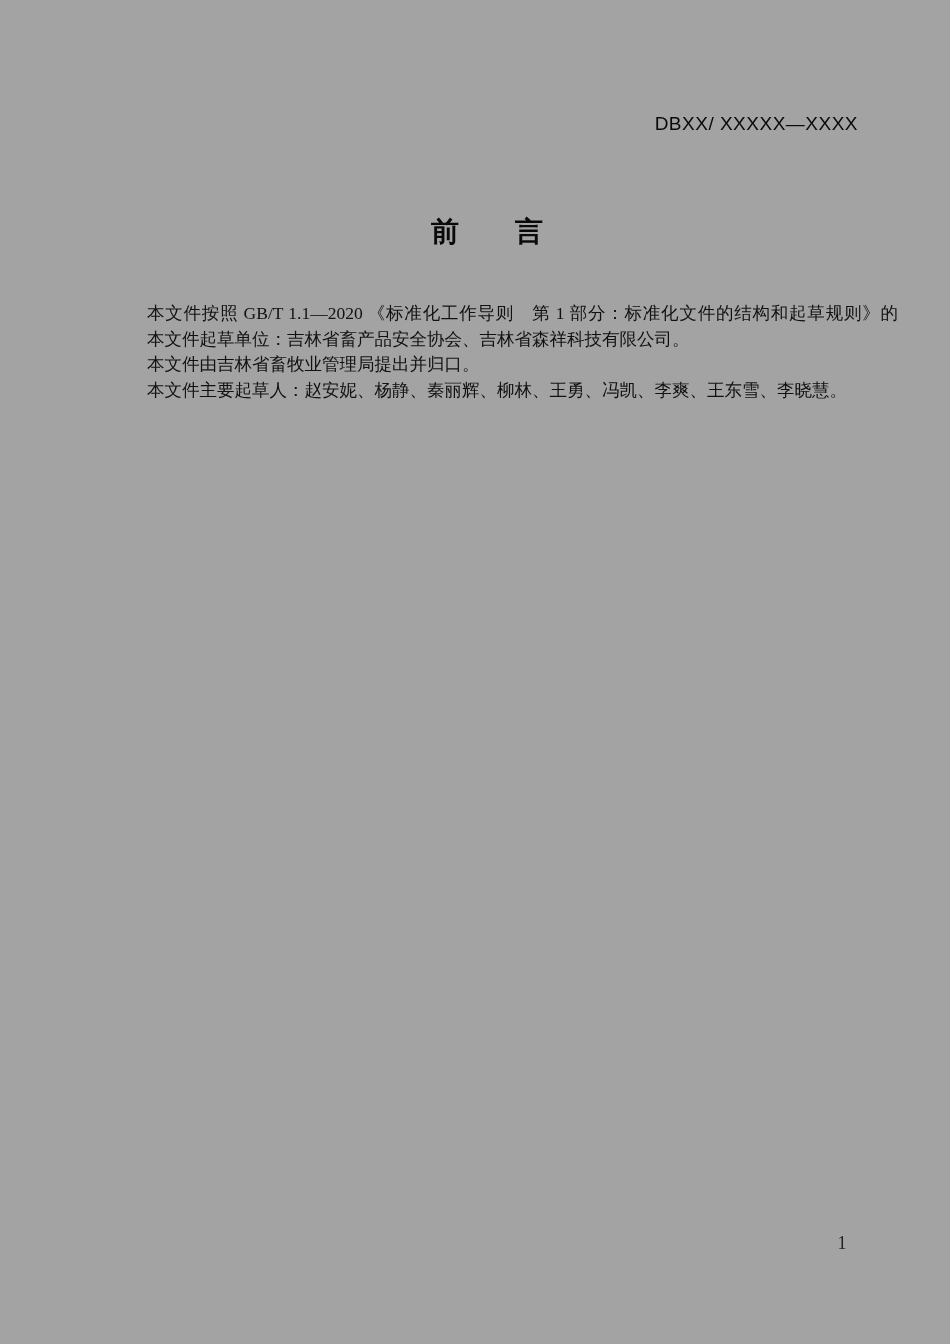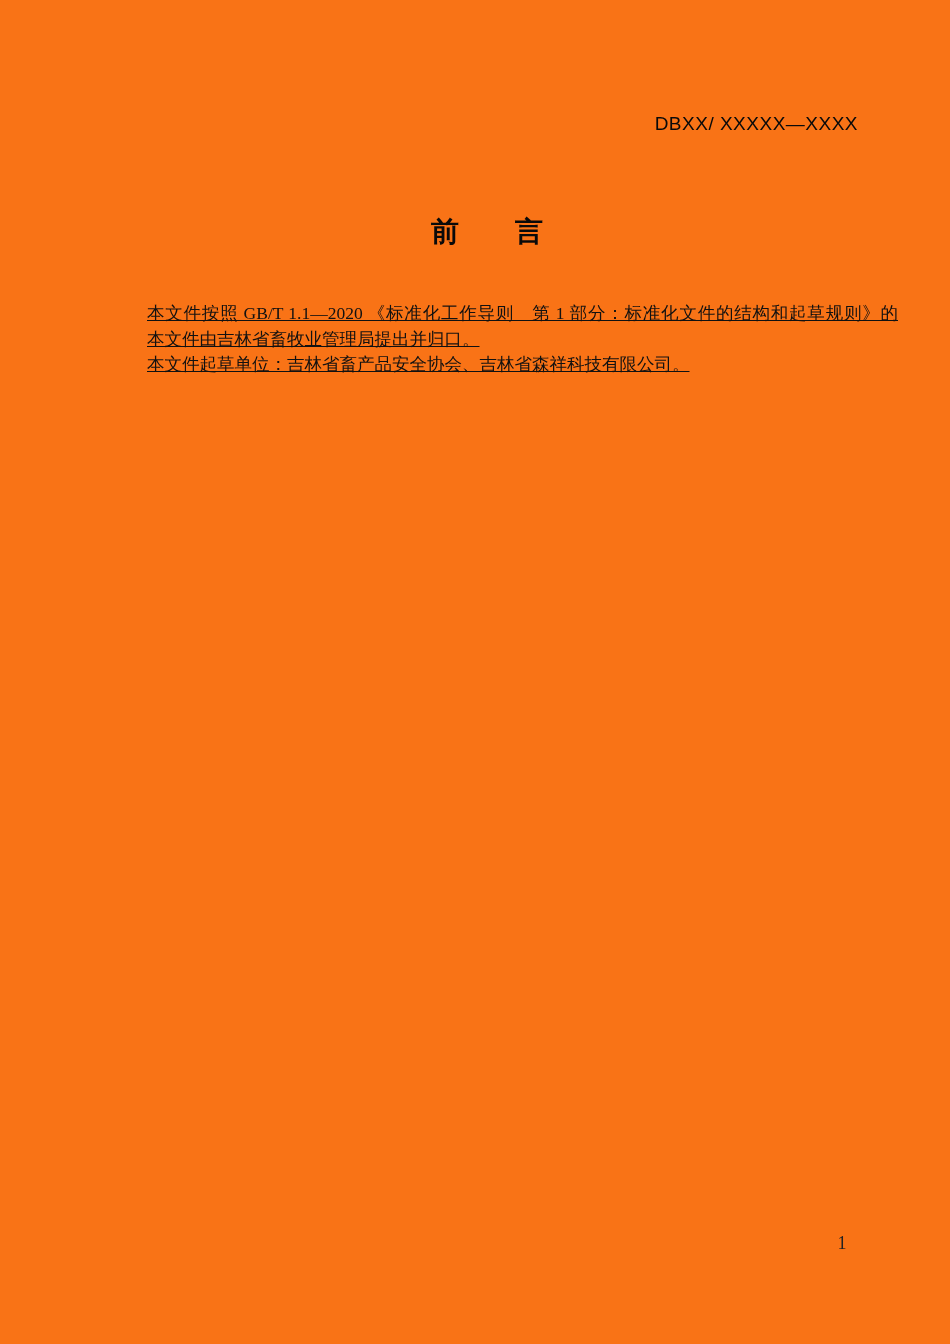--- a/index.html
+++ b/index.html
@@ -11,21 +11,21 @@
     width: 950px;
     height: 1344px;
     position: relative;
     color: #111111;
     font-family: "Liberation Serif", "DejaVu Serif", serif;
     overflow: hidden;
   }
   .page {
     position: absolute;
     inset: 0;
-    background: #f97316;
+    background: #a3a3a3;
   }
   .header-code {
     position: absolute;
     top: 113px;
     right: 92px;
     font-family: "Liberation Sans", "DejaVu Sans", sans-serif;
     font-size: 19px;
     font-weight: 500;
     letter-spacing: 0.5px;
     color: #0a0a0a;
@@ -51,21 +51,20 @@
     width: 786px;
     font-size: 17.5px;
     line-height: 25.5px;
     color: #111111;
   }
   .body-line {
     white-space: normal;
   }
   .indent {
     text-indent: 35px;
-    text-decoration: underline;
   }
   .justify-both {
     text-align: justify;
     text-align-last: justify;
   }
   .page-number {
     position: absolute;
     left: 822px;
     top: 1233px;
     width: 40px;
@@ -78,19 +77,20 @@
 <body>
 
 <div class="page">
 
   <div class="header-code">DBXX/ XXXXX—XXXX</div>
 
   <div class="doc-title">前　　言</div>
 
   <div class="body-block">
     <div class="body-line indent justify-both">本文件按照 GB/T 1.1—2020 《标准化工作导则　第 1 部分：标准化文件的结构和起草规则》的</div>
+    <div class="body-line indent">本文件起草单位：吉林省畜产品安全协会、吉林省森祥科技有限公司。</div>
     <div class="body-line indent">本文件由吉林省畜牧业管理局提出并归口。</div>
-    <div class="body-line indent">本文件起草单位：吉林省畜产品安全协会、吉林省森祥科技有限公司。</div>
+    <div class="body-line indent">本文件主要起草人：赵安妮、杨静、秦丽辉、柳林、王勇、冯凯、李爽、王东雪、李晓慧。</div>
   </div>
 
   <div class="page-number">1</div>
 
 </div>
 
 </body></html>

